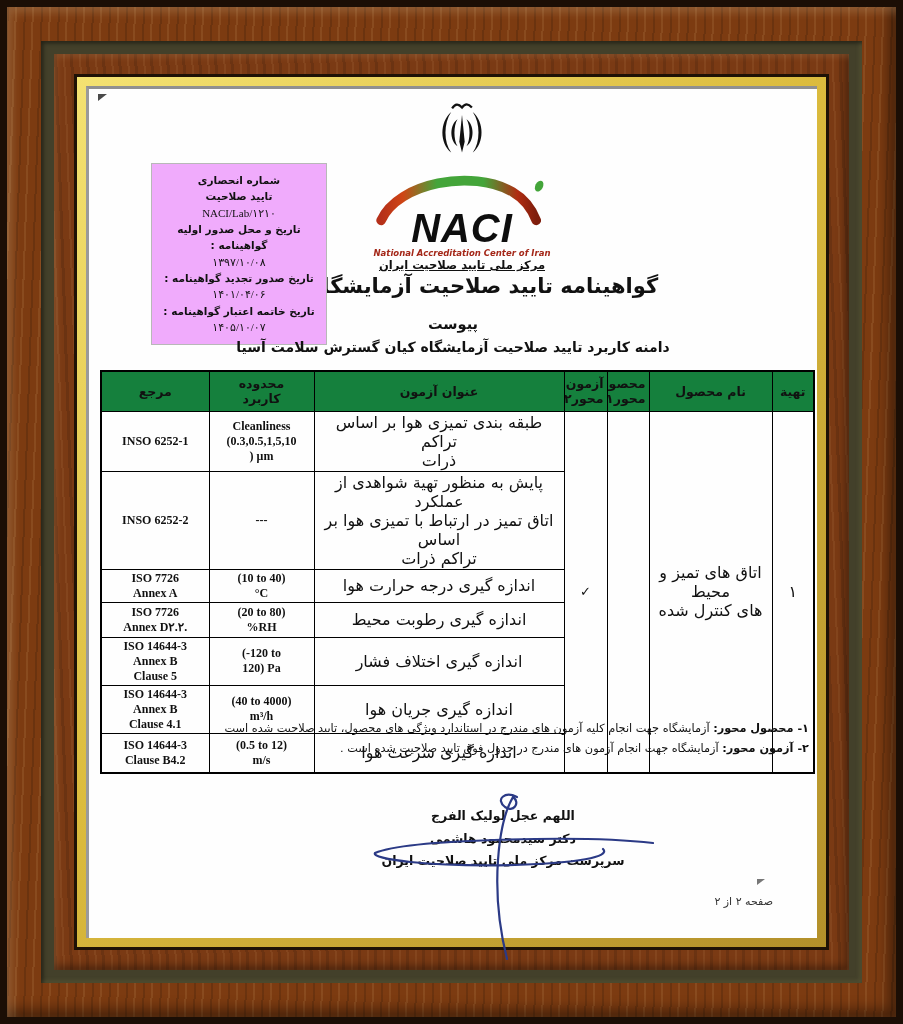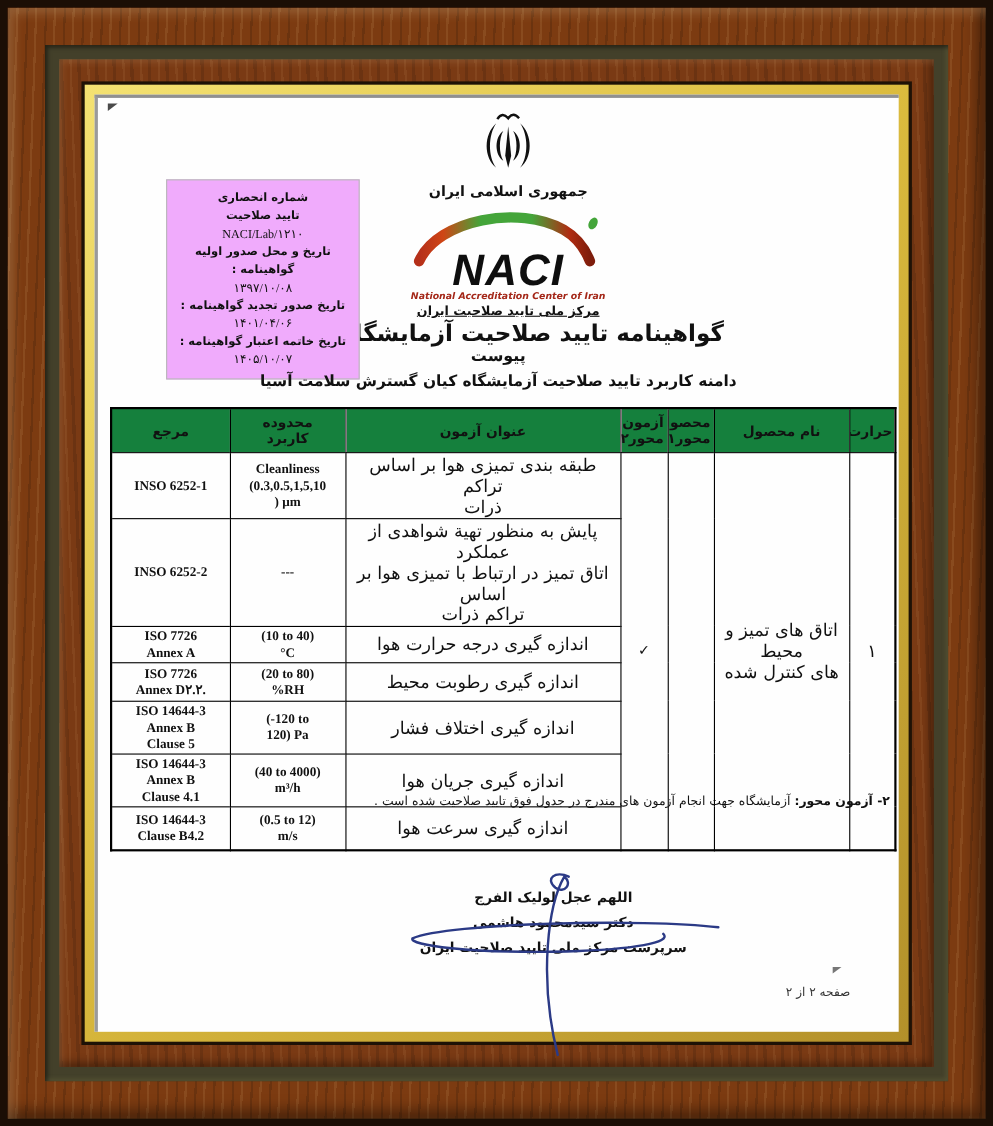--- a/index.html
+++ b/index.html
@@ -87,21 +87,20 @@
 
     <div class="hdr">
       <svg width="54" height="62" viewBox="0 0 60 66">
         <path d="M19,9 q5,-8 11,-1 q5,-7 11,0" fill="none" stroke="#111" stroke-width="2.4"></path>
         <path d="M30,16 L33,46 L30,58 L27,46 Z" fill="#111"></path>
         <path d="M25,21 C16,27 16,45 25,51 C20.5,43.5 20.5,28.5 25,21 Z" fill="#111"></path>
         <path d="M35,21 C44,27 44,45 35,51 C39.5,43.5 39.5,28.5 35,21 Z" fill="#111"></path>
         <path d="M18,13 C5,24 5,48 18,58 C9.5,47 9.5,25 18,13 Z" fill="#111"></path>
         <path d="M42,13 C55,24 55,48 42,58 C50.5,47 50.5,25 42,13 Z" fill="#111"></path>
       </svg>
-      <div class="country-fa">جمهوری اسلامی ایران</div>
 
       <div class="naci-wrap">
         <svg width="186" height="80" viewBox="0 0 190 84">
           <defs>
             <linearGradient id="sw" x1="0" y1="0" x2="1" y2="0">
               <stop offset="0%" stop-color="#b5301a"></stop>
               <stop offset="14%" stop-color="#cf4515"></stop>
               <stop offset="36%" stop-color="#44a53a"></stop>
               <stop offset="66%" stop-color="#44a53a"></stop>
               <stop offset="88%" stop-color="#b02c12"></stop>
@@ -139,21 +138,21 @@
         <col class="c-redif">
           <col class="c-name">
           <col class="c-prod">
           <col class="c-test">
         <col class="c-title">
           <col class="c-range">
           <col class="c-ref">
       </colgroup>
       <tbody>
           <tr class="hdr-row">
-        <th class="pre">حرارت</th>
+        <th class="pre">تهیة</th>
         <th class="pre">نام محصول</th>
         <th class="pre">محصول
 محور۱</th>
         <th class="pre">آزمون
 محور۲</th>
         <th class="pre">عنوان آزمون</th>
         <th class="pre">محدوده
 کاربرد</th>
         <th class="pre">مرجع</th>
       </tr>
@@ -211,20 +210,21 @@
         <td class="fa-cell pre">اندازه گیری سرعت هوا</td>
         <td class="lat pre">(0.5 to 12)
 m/s</td>
         <td class="lat pre">ISO 14644-3
 Clause B4.2</td>
       </tr>
     </tbody>
       </table>
 
     <div class="notes">
+      <div><b>۱- محصول محور:</b><span> آزمایشگاه جهت  انجام کلیه آزمون های مندرج در استاندارد ویژگی های محصول، تایید صلاحیت شده است</span></div>
       <div><b>۲- آزمون محور:</b><span> آزمایشگاه جهت انجام آزمون های مندرج در جدول فوق تایید صلاحیت شده است .</span></div>
     </div>
 
     <div class="sig-block">
       <div>اللهم عجل لولیک الفرج</div>
       <div>دکتر سیدمحمود هاشمی</div>
       <div>سرپرست مرکز ملی تایید صلاحیت ایران</div>
     </div>
     <svg class="sig-svg" width="340" height="190" viewBox="0 0 340 190">
       <path d="M318,56 C250,48 72,52 40,66 C36,72 92,80 180,78 C242,76 276,70 268,62" fill="none" stroke="#2b3a86" stroke-width="2.2" stroke-linecap="round"></path>

